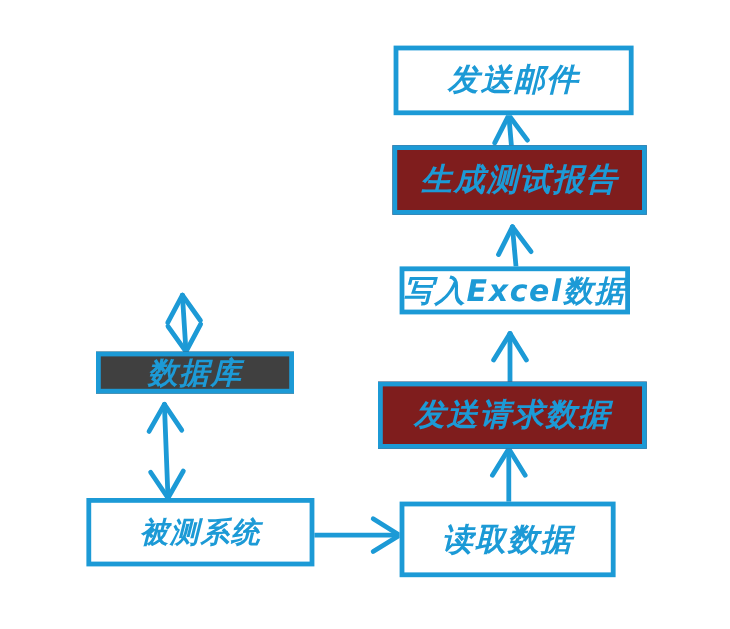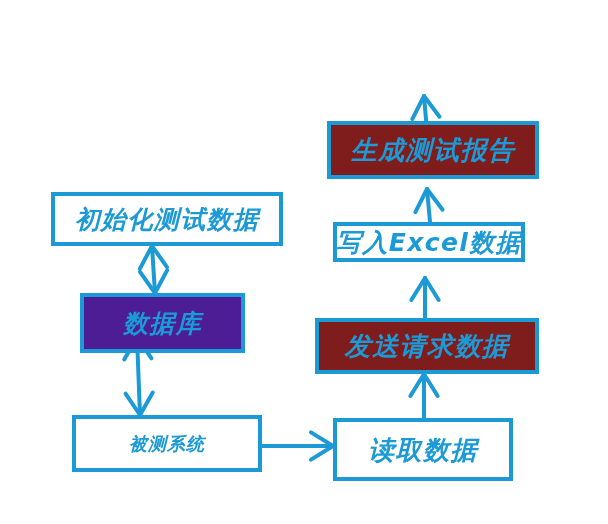--- a/index.html
+++ b/index.html
@@ -73,42 +73,42 @@
         <line x1="155" y1="293" x2="139.9862983167827" y2="271.9135502806338" stroke="#1C9AD6" stroke-width="4" stroke-linecap="round"></line>
         <line x1="155" y1="293" x2="167.21089489730244" y2="270.1758100733666" stroke="#1C9AD6" stroke-width="4" stroke-linecap="round"></line>
         <line x1="140" y1="415" x2="137" y2="337" stroke="#1C9AD6" stroke-width="4" stroke-linecap="round"></line>
         <line x1="137" y1="337" x2="151.4754511081976" y2="358.45951805642846" stroke="#1C9AD6" stroke-width="4" stroke-linecap="round"></line>
         <line x1="137" y1="337" x2="124.21560626425536" y2="359.5079736273493" stroke="#1C9AD6" stroke-width="4" stroke-linecap="round"></line>
         <line x1="140" y1="415" x2="125.52454889180238" y2="393.54048194357154" stroke="#1C9AD6" stroke-width="4" stroke-linecap="round"></line>
         <line x1="140" y1="415" x2="152.78439373574463" y2="392.4920263726507" stroke="#1C9AD6" stroke-width="4" stroke-linecap="round"></line>
       </g>
   </svg>
 
+  <div class="node-box" style="left: 328px; top: 38px; width: 200px; height: 58px; border: 4px solid rgb(28, 154, 214); background: rgb(255, 255, 255);">
+    <span class="node-label" style="font-size: 26px; color: rgb(28, 154, 214);">发送邮件</span>
+  </div>
 
   <div class="node-box" style="left: 327px; top: 121px; width: 212px; height: 58px; border: 4px solid rgb(28, 154, 214); background: #7f1d1d;">
     <span class="node-label" style="font-size: 26px; color: rgb(28, 154, 214);">生成测试报告</span>
   </div>
 
   <div class="node-box" style="left: 333px; top: 222px; width: 192px; height: 40px; border: 4px solid rgb(28, 154, 214); background: rgb(255, 255, 255);">
     <span class="node-label" style="font-size: 25px; color: rgb(28, 154, 214);">写入Excel数据</span>
   </div>
 
   <div class="node-box" style="left: 315px; top: 318px; width: 224px; height: 56px; border: 4px solid rgb(28, 154, 214); background: #7f1d1d;">
     <span class="node-label" style="font-size: 26px; color: rgb(28, 154, 214);">发送请求数据</span>
   </div>
 
   <div class="node-box" style="left: 333px; top: 418px; width: 180px; height: 63px; border: 4px solid rgb(28, 154, 214); background: rgb(255, 255, 255);">
     <span class="node-label" style="font-size: 26px; color: rgb(28, 154, 214);">读取数据</span>
   </div>
 
-  <div class="node-box" style="left: 51px; top: 192px; width: 232px; height: 54px; border: 4px solid rgb(28, 154, 214); background: rgb(255, 255, 255);">
-    <span class="node-label" style="font-size: 25px; color: rgb(28, 154, 214);">初始化测试数据</span>
-  </div>
 
-  <div class="node-box" style="left: 80px; top: 293px; width: 165px; height: 60px; border: 4px solid rgb(28, 154, 214); background: #4c1d95;">
+  <div class="node-box" style="left: 80px; top: 293px; width: 165px; height: 35px; border: 4px solid rgb(28, 154, 214); background: #404040;">
     <span class="node-label" style="font-size: 25px; color: rgb(28, 154, 214);">数据库</span>
   </div>
 
   <div class="node-box" style="left: 72px; top: 415px; width: 190px; height: 57px; border: 4px solid rgb(28, 154, 214); background: rgb(255, 255, 255);">
-    <span class="node-label" style="font-size: 18px; color: rgb(28, 154, 214);">被测系统</span>
+    <span class="node-label" style="font-size: 24px; color: rgb(28, 154, 214);">被测系统</span>
   </div>
 
 </div>
 
 </body></html>

